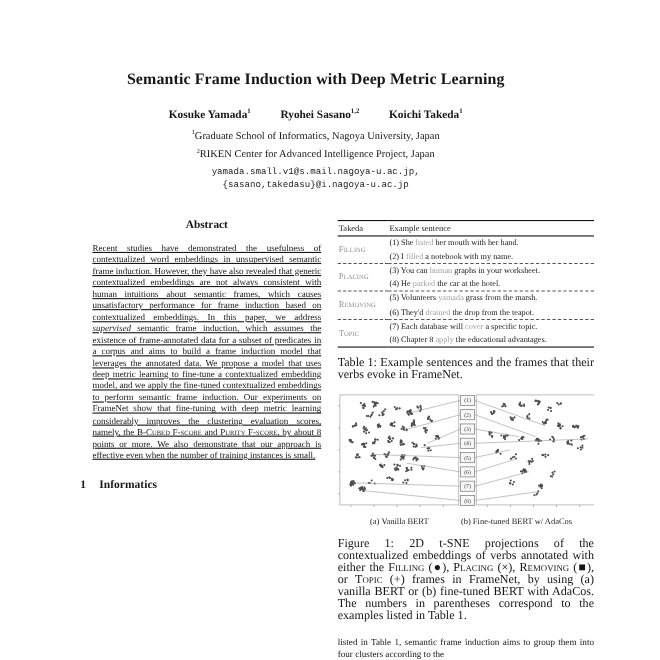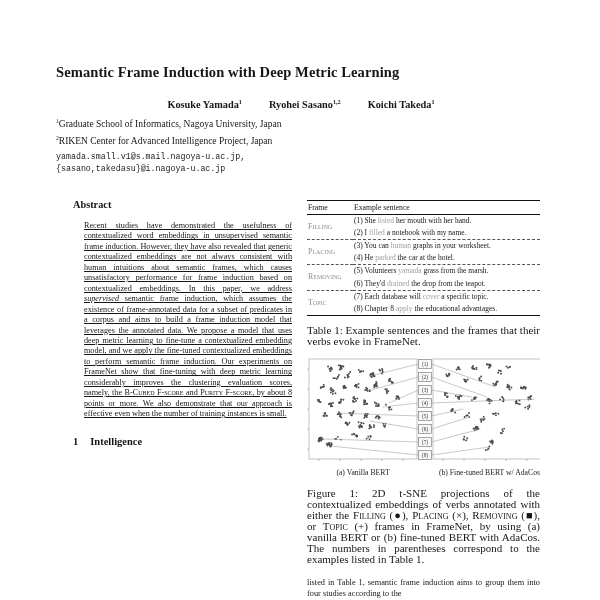--- a/index.html
+++ b/index.html
@@ -1,31 +1,31 @@
 <!DOCTYPE html>
 <html><head>
 <meta charset="utf-8">
 <style>
   html,body { margin:0; padding:0; background:#ffffff; }
   body { width:600px; height:600px; font-family:"Liberation Serif","DejaVu Serif",serif; color:#161616; }
   .page { position:relative; width:600px; height:600px; overflow:hidden; background:#fff; }
 
   
-  .pg-header { position:absolute; top:64px; left:56px; width:490px; }
+  .pg-header { position:absolute; top:64px; left:42px; width:490px; text-align:center; }
   .title { font-size:14.5px; font-weight:bold; margin:0 0 17px 0; letter-spacing:0.1px; }
   .authors-row { display:flex; justify-content:center; gap:27px; font-size:10.3px; font-weight:bold; margin-bottom:5px; }
   .authors-row sup, .affil sup { font-size:0.6em; }
   .affil { font-size:9.5px; line-height:13px; }
   .emails { font-family:"Liberation Mono","DejaVu Sans Mono",monospace; font-size:8.3px; line-height:12.5px; margin-top:3px; color:#1c1c1c; }
 
   
   .col-left  { position:absolute; top:196px; left:73px;  width:230px; }
   .col-right { position:absolute; top:197px; left:307px; width:233px; }
 
-  .abs-head { font-size:10.3px; font-weight:bold; margin:3px 0 11px 0; }
+  .abs-head { text-align:center; font-size:10.3px; font-weight:bold; margin:3px 0 11px 0; }
   .abs-body { margin:0 11px; font-size:8.2px; line-height:10.45px; text-align:justify;text-decoration:underline; }
   .seg-n { }
   .seg-i { font-style:italic; }
   .seg-sc { font-variant:small-caps; }
 
   .sec-head { display:flex; gap:12px; font-size:10.5px; font-weight:bold; margin:16px 0 10px 0; }
   .body-par { margin:0; font-size:8.3px; line-height:10.6px; text-align:justify; }
 
   
   table.t1 { width:100%; border-collapse:collapse; border-top:1.2px solid #111; border-bottom:1.7px solid #111; margin-top:3px; }
@@ -34,21 +34,21 @@
   .t1 td { font-size:7.5px; line-height:10.2px; vertical-align:top; padding:1px 0 1px 1px; }
   .t1 td.frame-cell { color:#8f8f8f; font-variant:small-caps; font-size:7.9px; vertical-align:middle; width:45px; }
   .t1 .verb { color:#9f9f9f; }
 
   .caption { font-size:11px; line-height:10.6px; text-align:justify; margin:9px 0 0 0; }
   .fig-caption { line-height:11px; margin-top:11px; }
 
   .figure { margin-top:12px; }
   .subcaps { display:flex; font-size:7.7px; margin-top:2px; color:#222; }
   .subcap-a { width:112px; text-align:center; }
-  .subcap-b { flex:1; text-align:right; }
+  .subcap-b { flex:1; text-align:left; }
 
   .cont-par { margin-top:13px; }
 </style>
 </head>
 <body>
 
 <div class="page">
 
   <div class="pg-header">
     <h1 class="title">Semantic Frame Induction with Deep Metric Learning</h1>
@@ -65,29 +65,29 @@
       <div>yamada.small.v1@s.mail.nagoya-u.ac.jp,</div>
       <div>{sasano,takedasu}@i.nagoya-u.ac.jp</div>
     </div>
   </div>
 
   <div class="col-left">
     <div class="abs-head">Abstract</div>
     <p class="abs-body"><span class="seg-n">Recent studies have demonstrated the usefulness of contextualized word embeddings in unsupervised semantic frame induction. However, they have also revealed that generic contextualized embeddings are not always consistent with human intuitions about semantic frames, which causes unsatisfactory performance for frame induction based on contextualized embeddings. In this paper, we address </span><span class="seg-i">supervised</span><span class="seg-n"> semantic frame induction, which assumes the existence of frame-annotated data for a subset of predicates in a corpus and aims to build a frame induction model that leverages the annotated data. We propose a model that uses deep metric learning to fine-tune a contextualized embedding model, and we apply the fine-tuned contextualized embeddings to perform semantic frame induction. Our experiments on FrameNet show that fine-tuning with deep metric learning considerably improves the clustering evaluation scores, namely, the </span><span class="seg-sc">B-Cubed F-score</span><span class="seg-n"> and </span><span class="seg-sc">Purity F-score</span><span class="seg-n">, by about 8 points or more. We also demonstrate that our approach is effective even when the number of training instances is small.</span></p>
     <div class="sec-head">
       <span>1</span>
-      <span>Intelligence</span>
+      <span>Informatics</span>
     </div>
   </div>
 
   <div class="col-right">
     <table class="t1">
       <thead>
         <tr>
-          <th>Frame</th>
+          <th>Takeda</th>
           <th>Example sentence</th>
         </tr>
       </thead>
     <tbody class="grp">
           <tr>
             <td class="frame-cell" rowspan="2">Filling</td>
             <td>(1) She <span class="verb">listed</span> her mouth with her hand.</td>
           </tr>
           <tr>
             <td>(2) I <span class="verb">filled</span> a notebook with my name.</td>
@@ -704,16 +704,16 @@
             <text x="118" y="98.9" text-anchor="middle" font-size="5.2" fill="#333" font-family="Liberation Serif, DejaVu Serif, serif">(8)</text>
           </g>
         </svg>
       <div class="subcaps">
         <div class="subcap-a">(a) Vanilla BERT</div>
         <div class="subcap-b">(b) Fine-tuned BERT w/ AdaCos</div>
       </div>
     </div>
     <p class="caption fig-caption"><span class="seg-n">Figure 1: 2D t-SNE projections of the contextualized embeddings of verbs annotated with either the </span><span class="seg-sc">Filling</span><span class="seg-n"> (●), </span><span class="seg-sc">Placing</span><span class="seg-n"> (×), </span><span class="seg-sc">Removing</span><span class="seg-n"> (■), or </span><span class="seg-sc">Topic</span><span class="seg-n"> (+) frames in FrameNet, by using (a) vanilla BERT or (b) fine-tuned BERT with AdaCos. The numbers in parentheses correspond to the examples listed in Table 1.</span></p>
 
-    <p class="body-par cont-par">listed in Table 1, semantic frame induction aims to group them into four studies according to the</p>
+    <p class="body-par cont-par">listed in Table 1, semantic frame induction aims to group them into four clusters according to the</p>
   </div>
 
 </div>
 
 </body></html>

